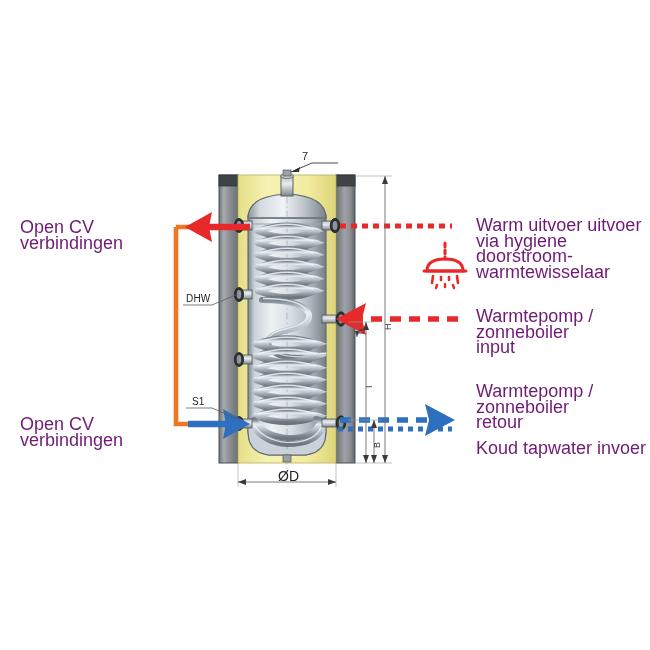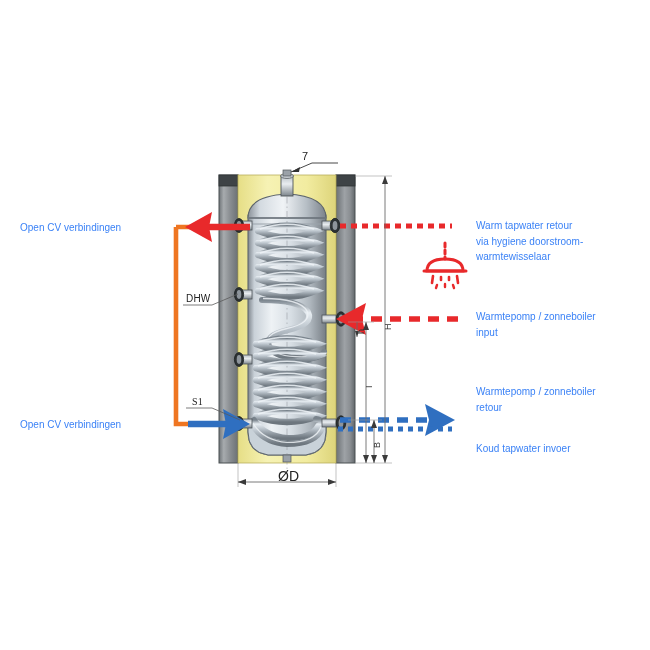--- a/index.html
+++ b/index.html
@@ -4,23 +4,23 @@
 <style>
   html,body{margin:0;padding:0;}
   body{
     width:650px;height:650px;background:#ffffff;
     font-family:"Liberation Sans",sans-serif;
     position:relative;overflow:hidden;
   }
   #stage{position:absolute;left:0;top:0;width:650px;height:650px;}
   .lbl{
     position:absolute;
-    font-size:10px;
+    font-size:18px;
     line-height:15.5px;
-    color:#3b82f6;
+    color:#701a75;
     white-space:pre-line;
   }
   .lbl-sm{
     position:absolute;
     font-size:10px;
     color:#222;
     letter-spacing:.2px;
   }
   .vtext{
     position:absolute;
@@ -280,35 +280,35 @@
       <path d="M437,285 L436,288" stroke-width="2.4"></path>
       <path d="M453,285 L454,288" stroke-width="2.4"></path>
       <path d="M445,284 L445,287" stroke-width="2.4"></path>
     </g>
   </svg>
 
   <div class="lbl nosel" style="left:20px;top:220px;width:160px;">Open CV verbindingen</div>
 
   <div class="lbl nosel" style="left:20px;top:417px;width:160px;">Open CV verbindingen</div>
 
-  <div class="lbl nosel" style="left:476px;top:218px;width:170px;">Warm tapwater retour
+  <div class="lbl nosel" style="left:476px;top:218px;width:170px;">Warm uitvoer uitvoer
 via hygiene doorstroom-
 warmtewisselaar</div>
 
   <div class="lbl nosel" style="left:476px;top:309px;width:170px;">Warmtepomp / zonneboiler
 input</div>
 
   <div class="lbl nosel" style="left:476px;top:384px;width:175px;">Warmtepomp / zonneboiler
 retour</div>
 
   <div class="lbl nosel" style="left:476px;top:421px;width:175px;margin-top:20px;">Koud tapwater invoer</div>
 
   <div class="lbl-sm nosel" style="left:186px;top:293px;text-align:center;">DHW</div>
 
-  <div class="lbl-sm nosel" style="left:192px;top:396px;font-family:Liberation Serif, serif;">S1</div>
+  <div class="lbl-sm nosel" style="left:192px;top:396px;">S1</div>
 
   <div class="lbl-sm nosel" style="left:302px;top:150px;font-size:11px;">7</div>
 
   <div class="lbl-sm nosel" style="left:278px;top:468px;font-size:14px;">ØD</div>
 
   <div class="vtext nosel" style="left:383px;top:330px;transform:rotate(-90deg);">H</div>
 
   <div class="vtext nosel" style="left:364px;top:388px;transform:rotate(-90deg);">I</div>
 
   <div class="vtext nosel" style="left:372px;top:448px;transform:rotate(-90deg);">B</div>

